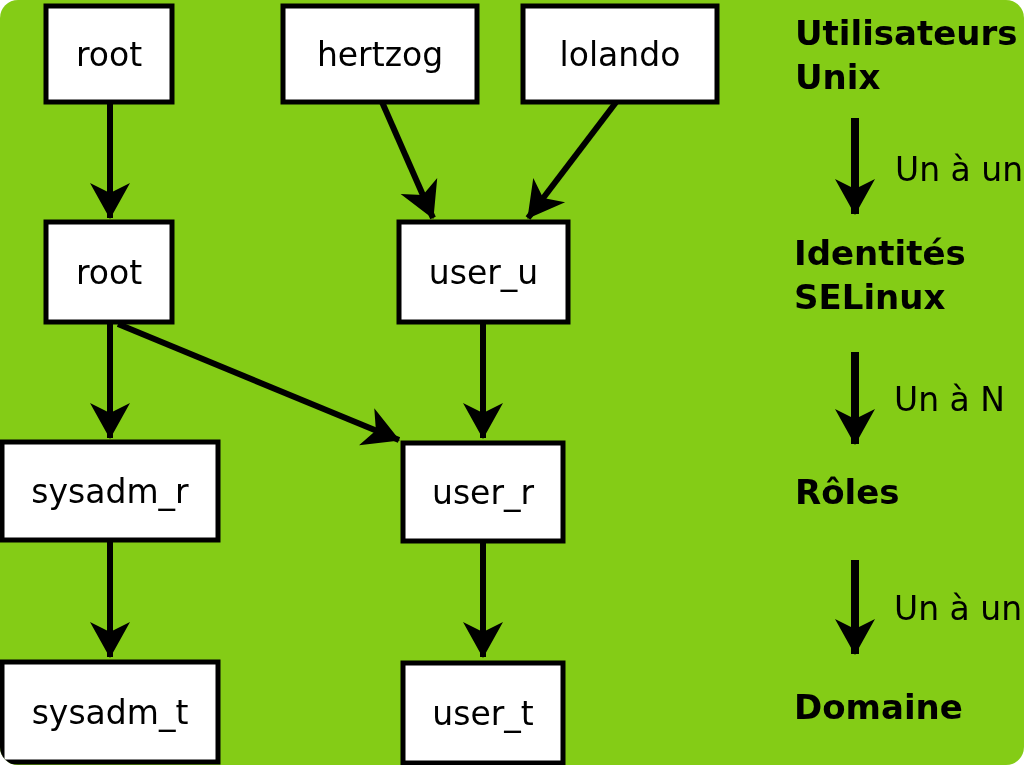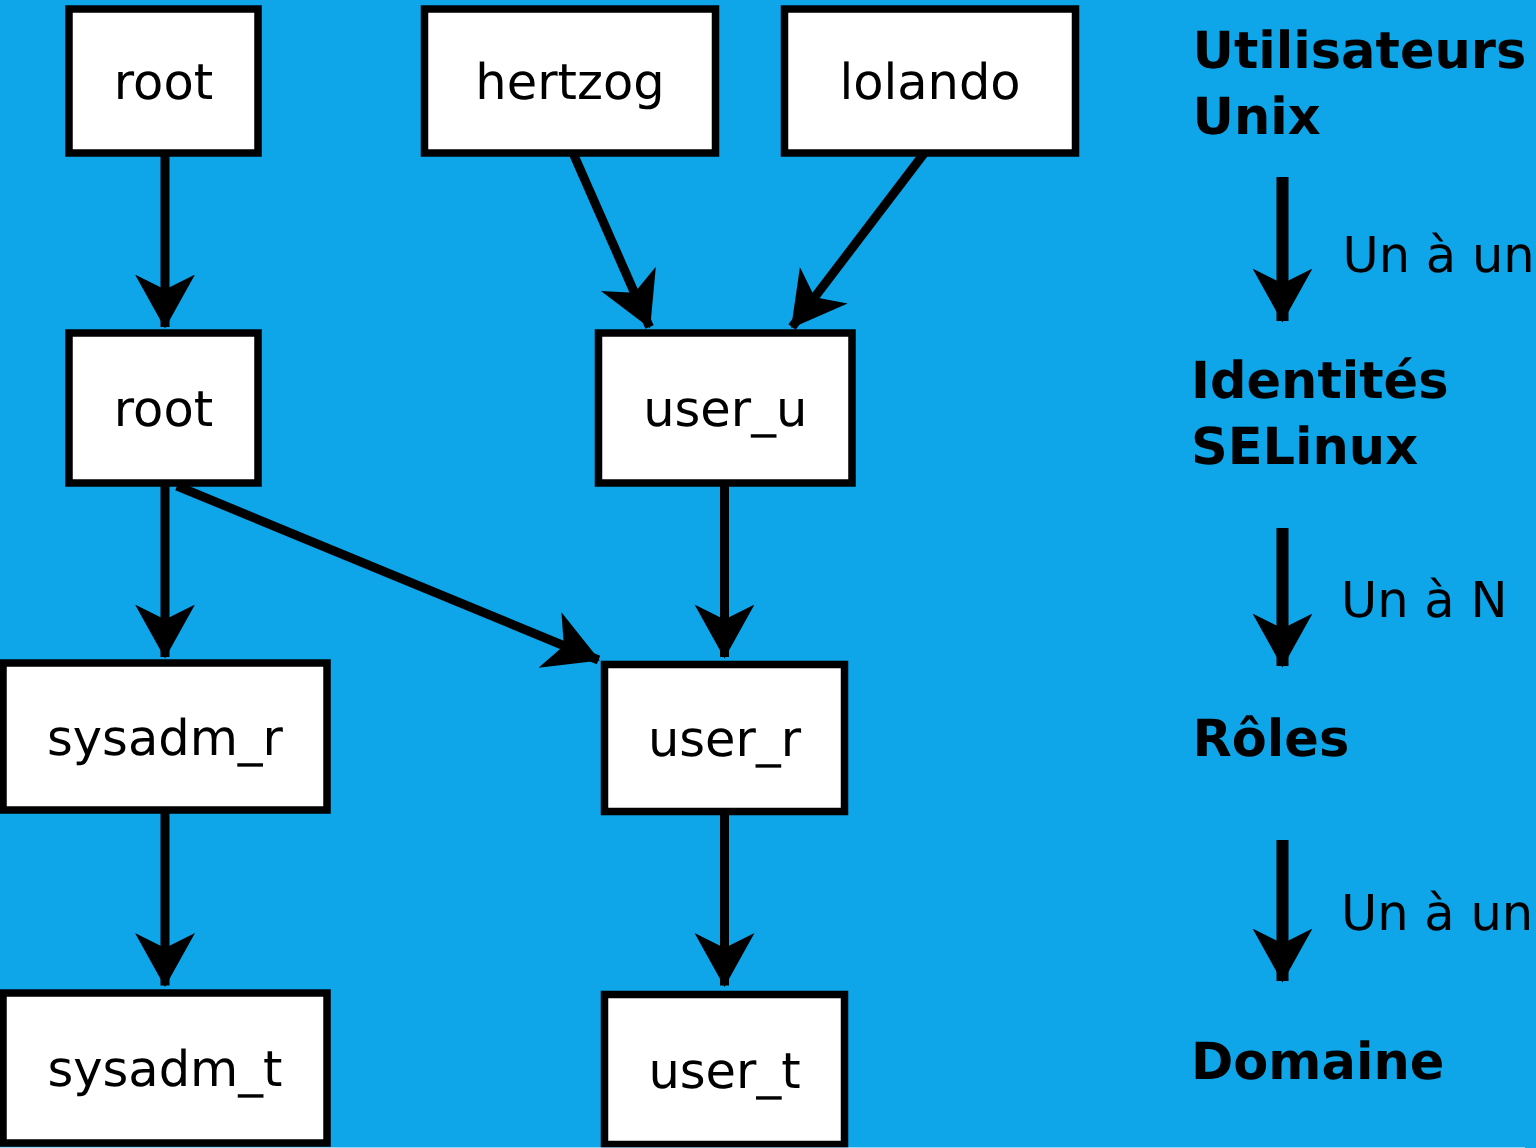--- a/index.html
+++ b/index.html
@@ -4,22 +4,23 @@
 <style>
   html, body {
     margin: 0;
     padding: 0;
     background: #ffffff;
   }
   .stage {
     position: relative;
     width: 1024px;
     height: 765px;
-    background: #0ea5e9;
+    background: #84cc16;
     overflow: hidden;
+    border-radius: 18px;
   }
   svg {
     display: block;
   }
   .node-box {
     fill: #ffffff;
     stroke: #000000;
     stroke-width: 5;
   }
   .node-label {

